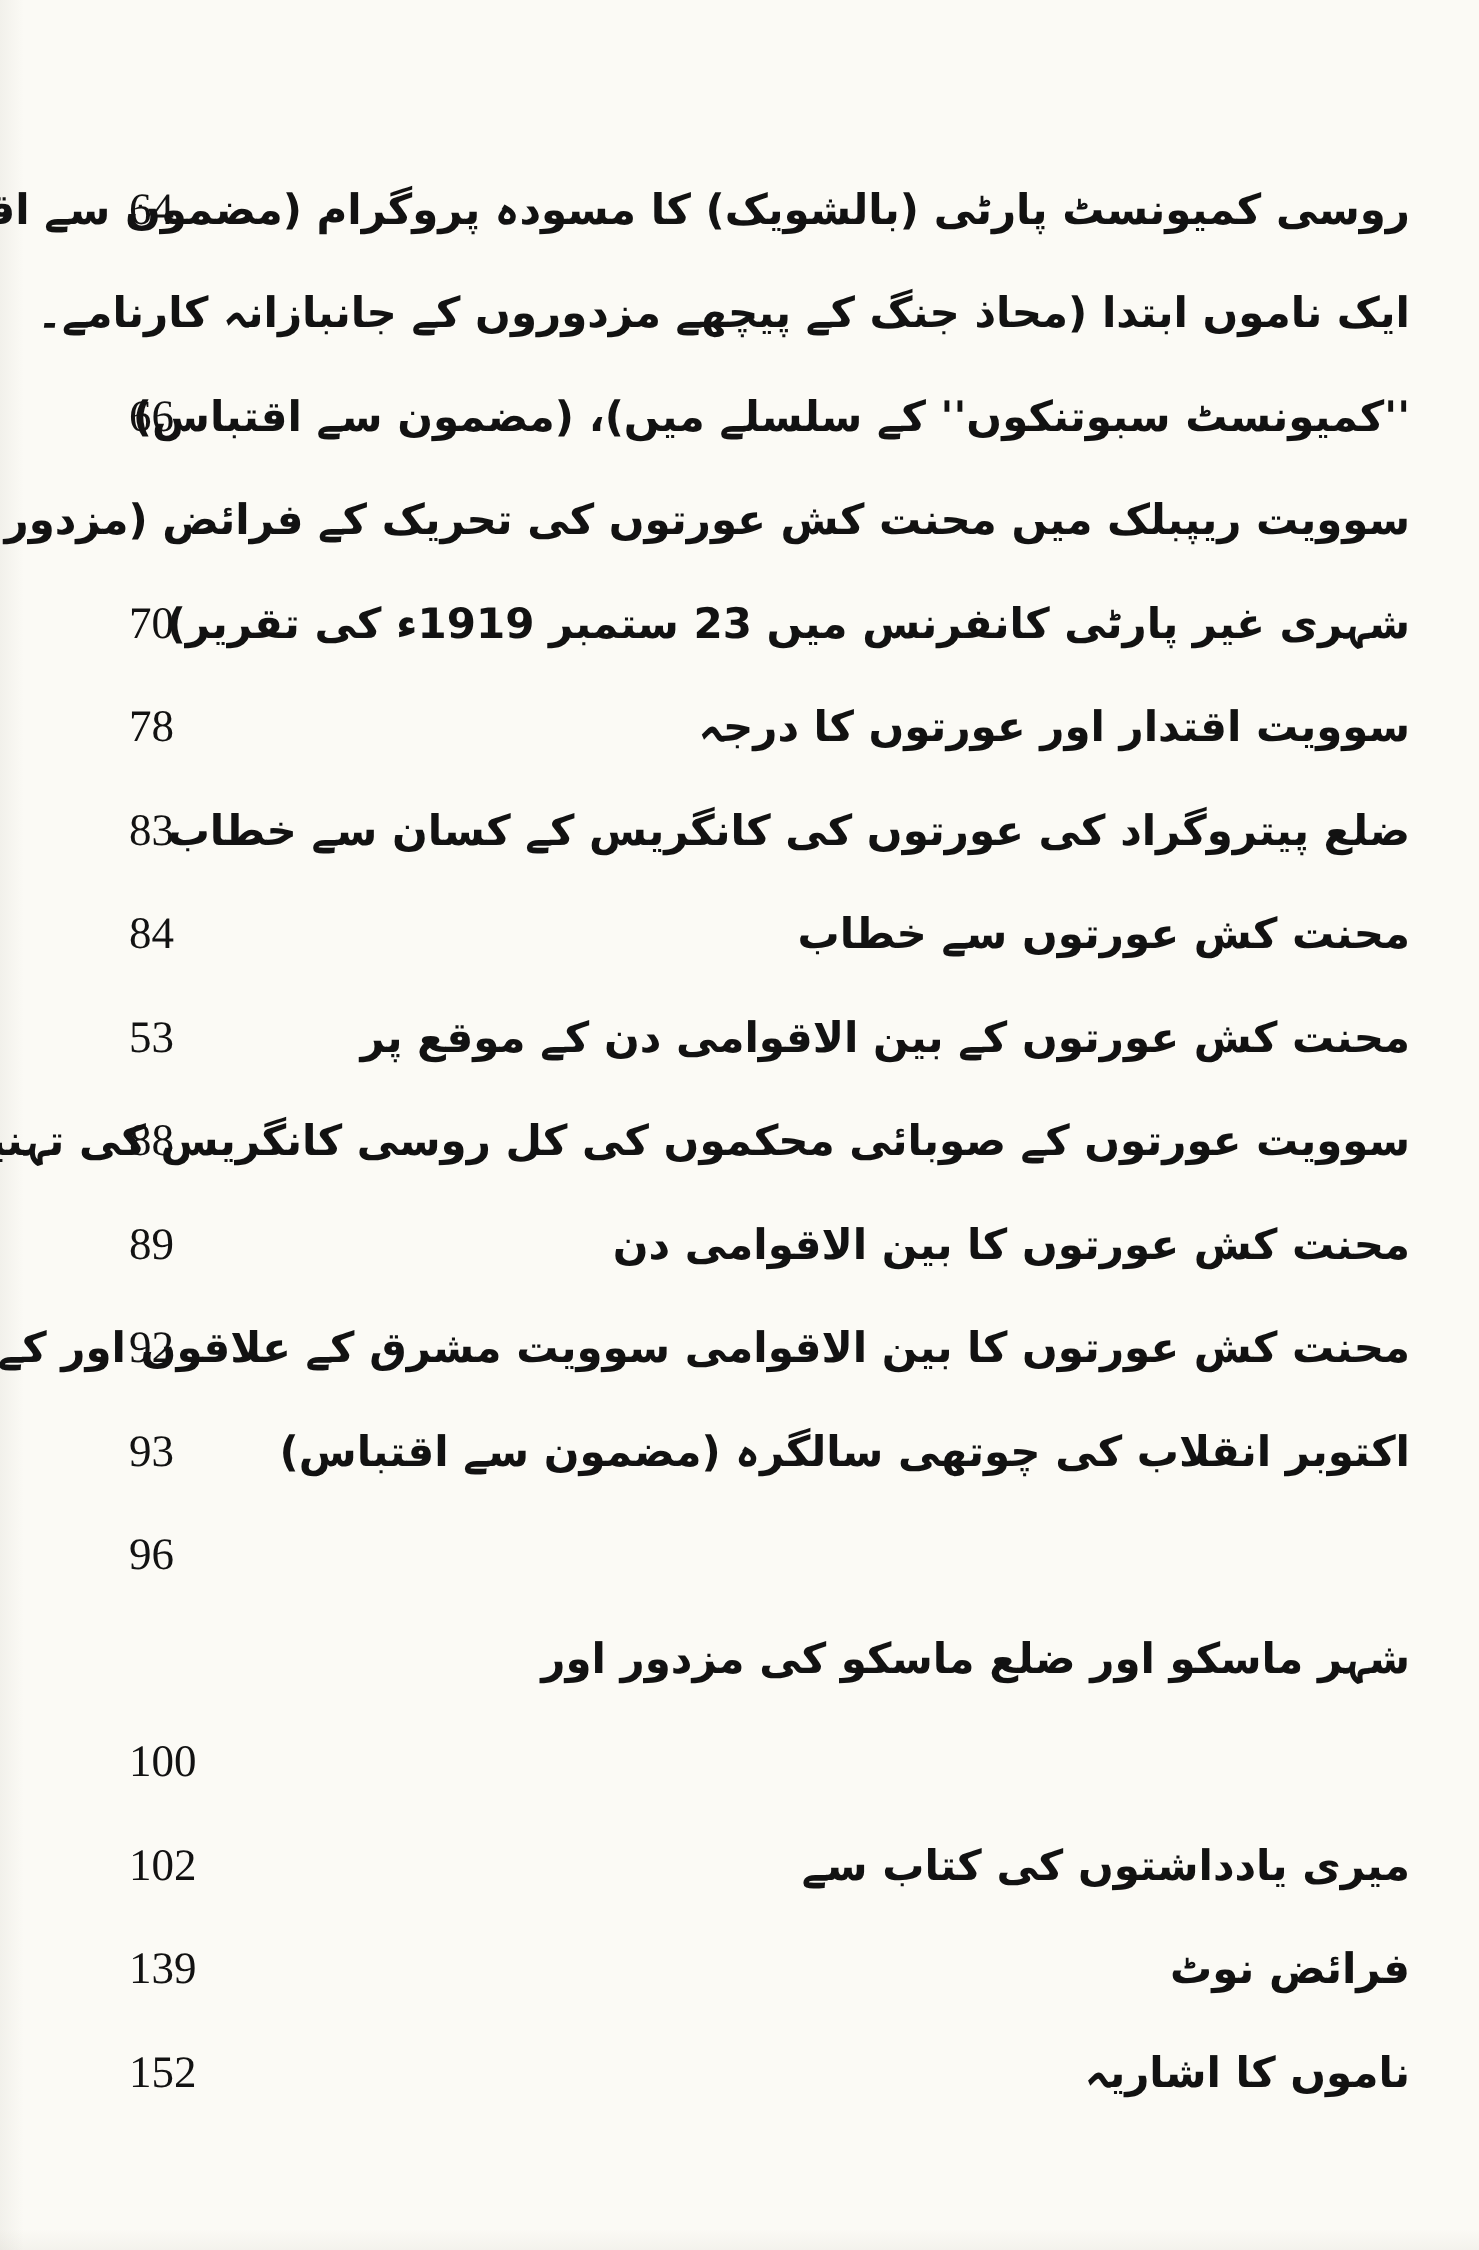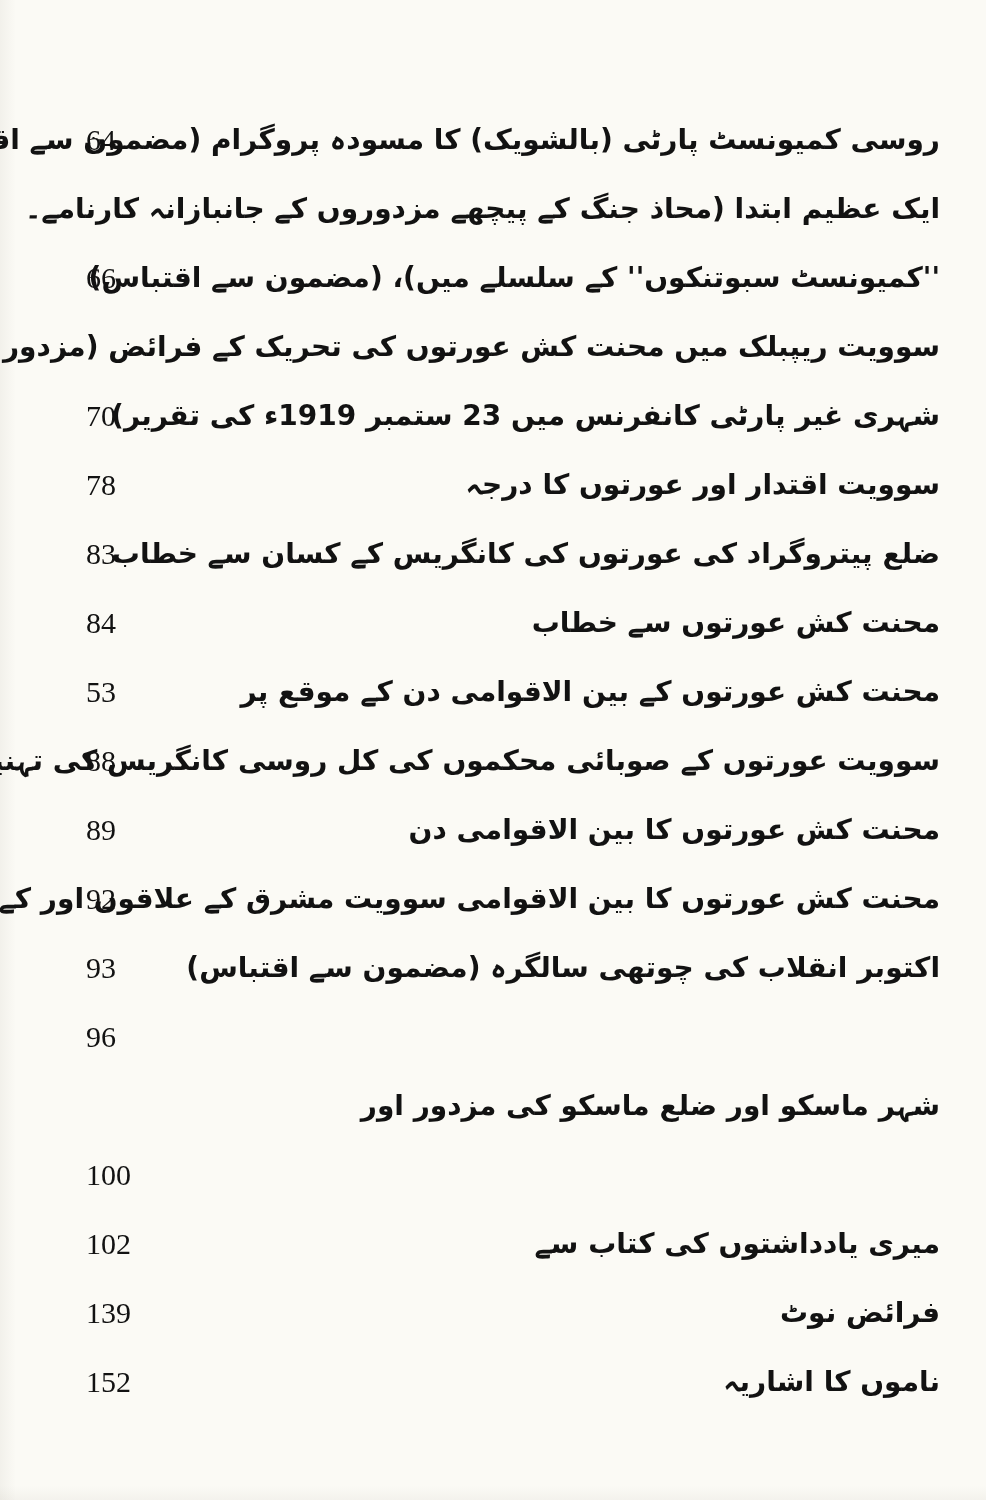--- a/index.html
+++ b/index.html
@@ -64,21 +64,21 @@
 
 <div class="page">
   <div class="toc" id="toc">
   <div class="toc-row">
     <span class="page-num">64</span>
     <span class="entry" lang="ur" dir="rtl">روسی کمیونسٹ پارٹی (بالشویک) کا مسودہ پروگرام (مضمون سے اقتباس)</span>
   </div>
 
   <div class="toc-row">
     <span class="page-num"></span>
-    <span class="entry" lang="ur" dir="rtl">ایک عظیم ابتدا (محاذ جنگ کے پیچھے مزدوروں کے جانبازانہ کارنامے۔</span>
+    <span class="entry" lang="ur" dir="rtl">ایک ناموں ابتدا (محاذ جنگ کے پیچھے مزدوروں کے جانبازانہ کارنامے۔</span>
   </div>
 
   <div class="toc-row">
     <span class="page-num">66</span>
     <span class="entry" lang="ur" dir="rtl">''کمیونسٹ سبوتنکوں'' کے سلسلے میں)، (مضمون سے اقتباس)</span>
   </div>
 
   <div class="toc-row">
     <span class="page-num"></span>
     <span class="entry" lang="ur" dir="rtl">سوویت ریپبلک میں محنت کش عورتوں کی تحریک کے فرائض (مزدور عورتوں کی ماسکو کی چوتھی</span>

